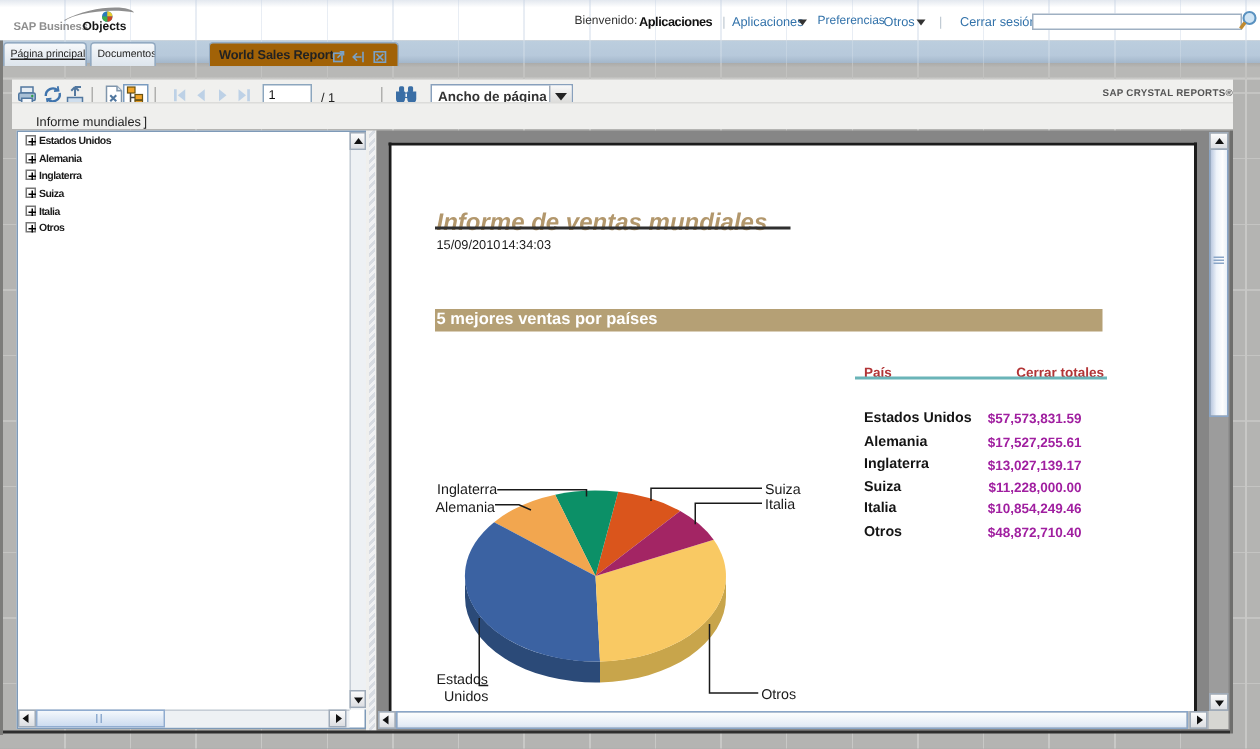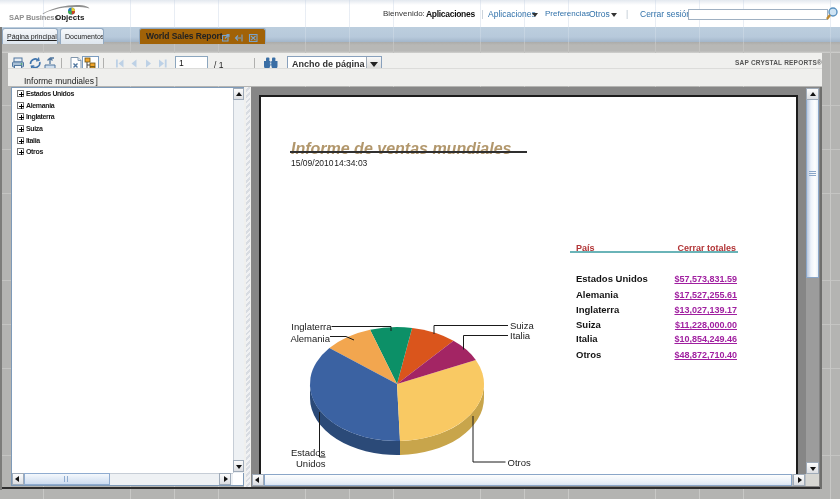--- a/index.html
+++ b/index.html
@@ -70,21 +70,21 @@
   #rframe { left:820px; top:87px; width:2px; height:402px; background:#6e6e6c; }
   #bframe { left:2px; top:487px; width:818px; height:2px; background:#2e2e2e; }
   
   #title { left:40px; top:40.5px; font-size:16px; font-weight:bold; font-style:italic; color:#b2976c;margin-top:12px; }
   #rule { left:39px; top:63.5px; width:237px; height:2.5px; background:#2f2f2f; }
   #date { left:40px; top:71px; font-size:8.5px; color:#1a1a1a; }
   #goldband { left:39px; top:119px; width:445px; height:15px; background:#b5a075; color:#fff; font-size:11px; font-weight:bold; line-height:15px; padding-left:1px; }
   .hdr { position:absolute; top:156px; font-size:9px; font-weight:bold; color:#b23436; }
   #trule { left:319px; top:164px; width:168px; height:2px; background:#6ab4b8; }
   .cname { position:absolute; left:325px; font-size:9.5px; font-weight:bold; color:#141414; }
-  .cval { position:absolute; font-size:9px; font-weight:bold; color:#a01fa0; text-align:right; right:83px;text-decoration:underline; }
+  .cval { position:absolute; font-size:9px; font-weight:bold; color:#a01fa0; text-align:right; right:99px; }
 </style>
 </head>
 <body>
 <div class="abs" id="header">
 
   <svg class="abs" style="left:0;top:0" width="180" height="26" viewBox="0 0 180 26">
     <path d="M42.5 13.5 C 55 7, 70 4.2, 82 5.3 C 86 5.8, 88.3 6.8, 89.5 8.4 C 80 6.3, 65 6.8, 55 9.4 C 50 10.7, 45.5 12.1, 43.5 13.9 Z" fill="#8f8f8f"></path>
     <circle cx="71.5" cy="11" r="3.5" fill="#2a7ab8"></circle>
     <path d="M71.5 7.5 A3.5 3.5 0 0 1 75 11 L71.5 11 Z" fill="#e8ce2c"></path>
     <path d="M71.5 11 L75 11 A3.5 3.5 0 0 1 71.5 14.5 Z" fill="#cc4422"></path>
@@ -237,20 +237,21 @@
   <div class="abs" style="left:13px;top:387px;width:528px;height:12px;background:linear-gradient(#fdfefe 0,#e6edf6 8px,#cfdcee 12px);border:1px solid #8aa6c8"></div>
   <div class="sbtn" style="left:1px;top:387px;width:12px;height:12px"></div>
   <div class="arr" style="left:4px;top:390px;border:3px solid transparent;border-right:4px solid #111;border-left:none"></div>
   <div class="sbtn" style="left:542px;top:387px;width:12px;height:12px"></div>
   <div class="arr" style="left:547px;top:390px;border:3px solid transparent;border-left:4px solid #111;border-right:none"></div>
   <div class="abs" style="left:555px;top:387px;width:13px;height:12px;background:#d6d6d2"></div>
 
   <div class="abs" id="title">Informe de ventas mundiales</div>
   <div class="abs" id="rule"></div>
   <div class="abs" id="date">15/09/2010 14:34:03</div>
+  <div class="abs" id="goldband">5 mejores ventas por países</div>
   <div class="hdr" style="left:325px">País</div>
   <div class="hdr" style="right:84px">Cerrar totales</div>
   <div class="abs" id="trule"></div>
   <div class="cname" style="top:186px">Estados Unidos</div>
     <div class="cval" style="top:187px">$57,573,831.59</div>
   <div class="cname" style="top:202px">Alemania</div>
     <div class="cval" style="top:203px">$17,527,255.61</div>
   <div class="cname" style="top:217px">Inglaterra</div>
     <div class="cval" style="top:218px">$13,027,139.17</div>
   <div class="cname" style="top:232px">Suiza</div>

